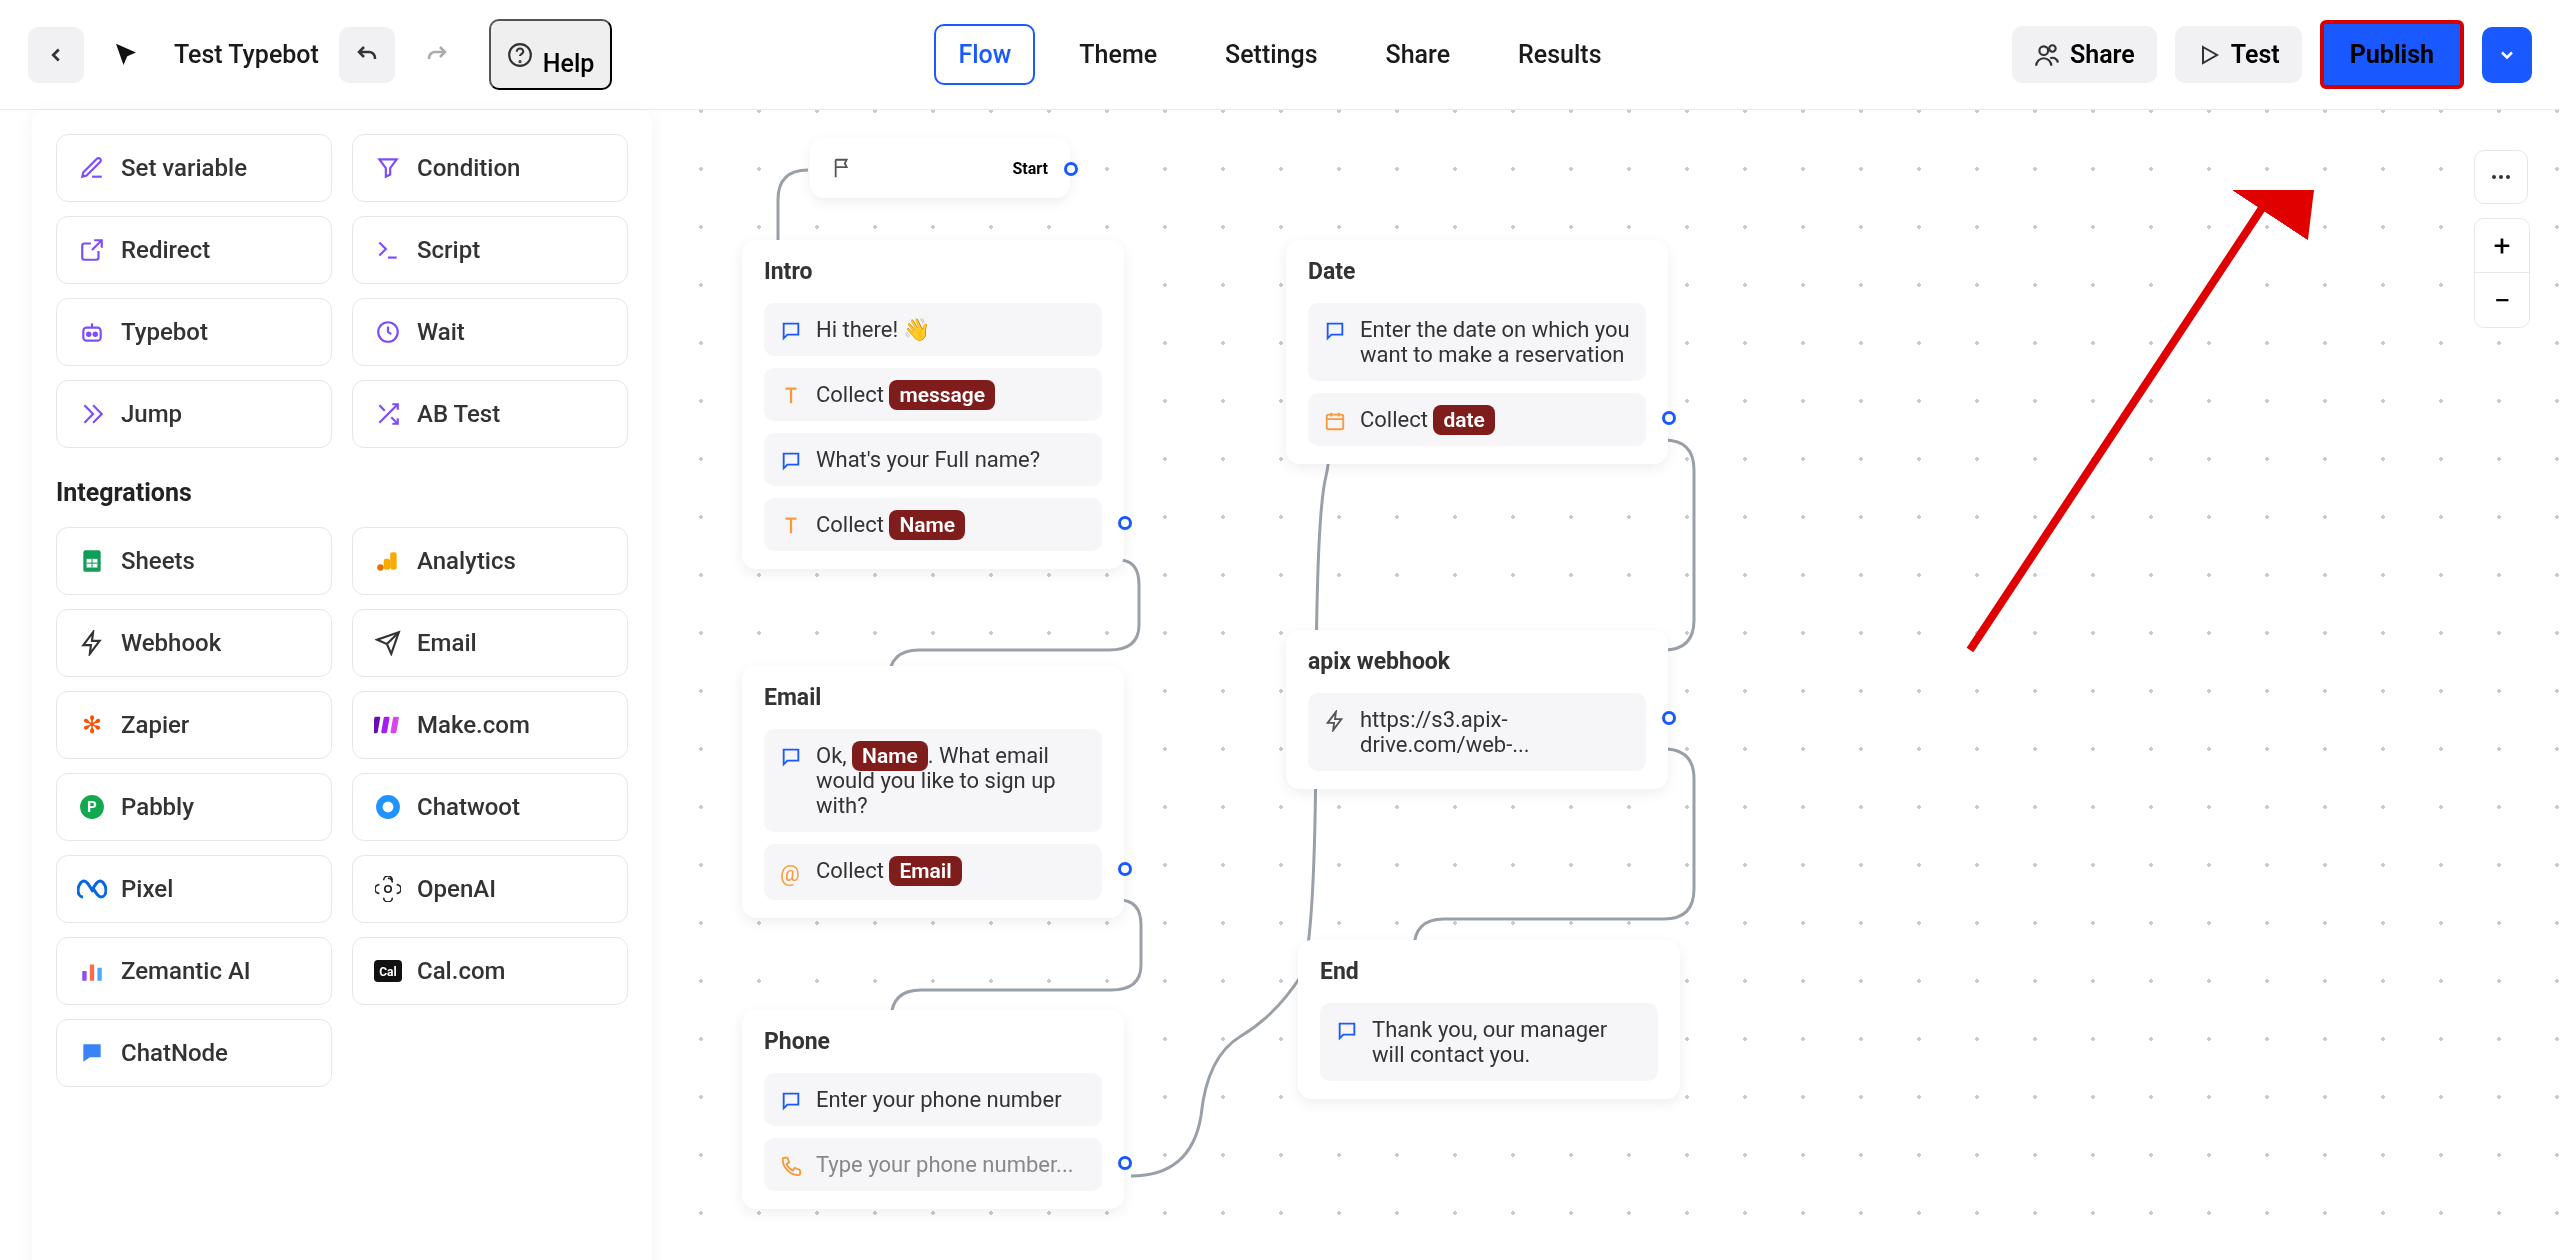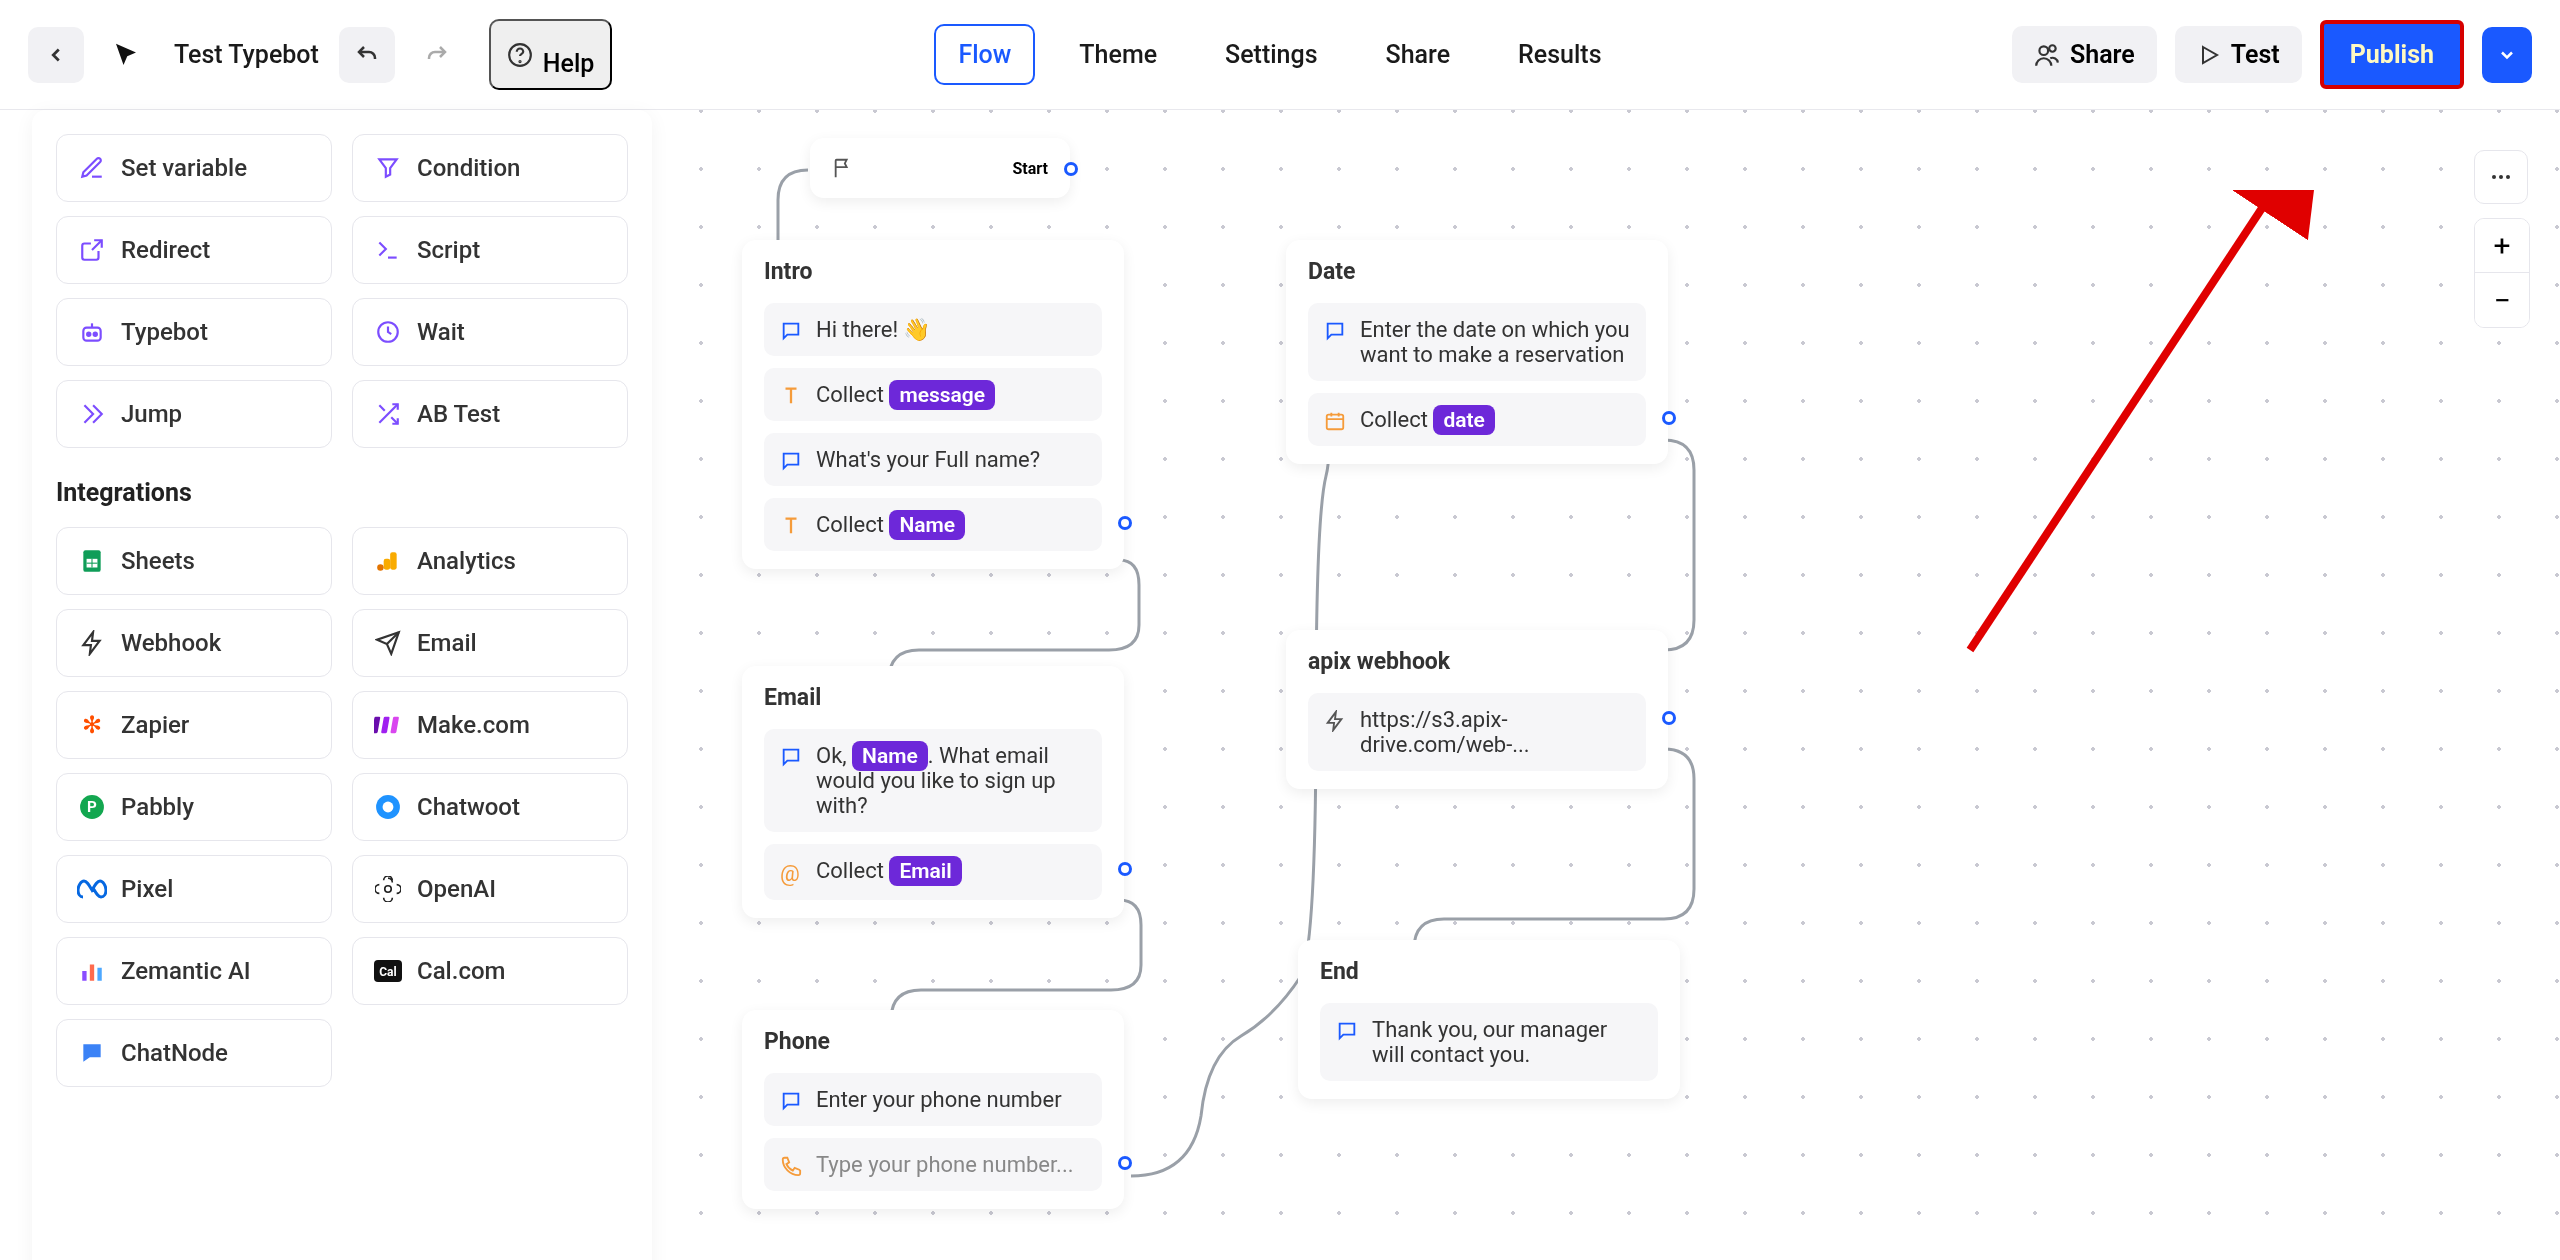--- a/index.html
+++ b/index.html
@@ -11,21 +11,21 @@
 .icon-btn { width: 56px; height: 56px; border-radius: 10px; border: none; background: #f1f1f4; display: flex; align-items: center; justify-content: center; cursor: pointer; }
 .icon-btn.white { background: #fff; }
 .title-text { font-size: 25px; font-weight: 500; color: #1a1a1a; padding: 0 6px; }
 .help-group { margin-left: 10px; display: flex; align-items: center; gap: 10px; padding: 10px 16px; border-radius: 10px; }
 .help-group span { font-size: 25px; font-weight: 500; margin-top: 18px; }
 .nav-tabs { display: flex; gap: 20px; align-items: center; }
 .nav-tab { font-size: 25px; font-weight: 500; color: #1a1a1a; padding: 14px 22px; border: 2px solid transparent; border-radius: 10px; cursor: pointer; background: none; }
 .nav-tab.active { color: #1a59ff; border-color: #1a59ff; }
 .header-right { display: flex; align-items: center; gap: 18px; flex: 1; justify-content: flex-end; }
 .pill-btn { display: flex; align-items: center; gap: 10px; background: #f1f1f4; padding: 14px 22px; border-radius: 10px; border: none; font-size: 25px; font-weight: 600; cursor: pointer; }
-.publish-btn { background: #1a59ff; color: #fef9c3; font-size: 25px; font-weight: 700; padding: 16px 26px; border: 4px solid #d60000; border-radius: 6px; cursor: pointer; }
+.publish-btn { background: #1a59ff; color: #000000; font-size: 25px; font-weight: 700; padding: 16px 26px; border: 4px solid #d60000; border-radius: 6px; cursor: pointer; }
 .dropdown-btn { background: #1a59ff; color: #fff; width: 50px; height: 56px; border: none; border-radius: 10px; display: flex; align-items: center; justify-content: center; cursor: pointer; }
 
 
 .main { position: relative; height: calc(100% - 95px); }
 
 
 .dots { position: absolute; left: 660px; top: 0; right: 0; bottom: 0;
   background-image: radial-gradient(circle, #c9c9d2 2px, transparent 2px);
   background-size: 58px 58px; background-position: 12px 30px; }
 
@@ -37,21 +37,21 @@
 .section-h { font-size: 25px; font-weight: 700; color: #222; margin: 30px 0 20px; }
 
 
 .flow-node { position: absolute; background: #fff; border-radius: 14px; box-shadow: 0 4px 14px rgba(0,0,0,0.07); padding: 18px 22px; }
 .flow-start { left: 810px; top: 28px; width: 260px; height: 60px; display: flex; align-items: center; gap: 14px; font-size: 16px; font-weight: 700; justify-content: space-between; }
 .port { position: absolute; width: 14px; height: 14px; border: 3px solid #1a59ff; background: #fff; border-radius: 50%; }
 .flow-card { width: 382px; }
 .card-title { font-size: 23px; font-weight: 700; color: #333; margin-bottom: 18px; }
 .card-block { background: #f6f6f8; border-radius: 10px; padding: 14px 16px; display: flex; align-items: flex-start; gap: 12px; margin-bottom: 12px; font-size: 22px; color: #333; position: relative; }
 .card-block:last-child { margin-bottom: 0; }
-.tag { background: #6d28d9; color: #fff; font-weight: 600; padding: 3px 10px; border-radius: 8px; font-size: 21px; }
+.tag { background: #7f1d1d; color: #fff; font-weight: 600; padding: 3px 10px; border-radius: 8px; font-size: 21px; }
 .block-icon { width: 24px; flex-shrink: 0; display: flex; align-items: flex-start; padding-top: 3px; }
 
 
 .connectors { position: absolute; left: 0; top: 0; pointer-events: none; }
 
 
 .fab-col { position: absolute; right: 30px; top: 40px; display: flex; flex-direction: column; gap: 14px; }
 .fab { width: 54px; height: 54px; background: #fff; border: 1px solid #e6e6ec; border-radius: 10px; display: flex; align-items: center; justify-content: center; font-size: 26px; font-weight: 700; cursor: pointer; }
 .fab-group { display: flex; flex-direction: column; border: 1px solid #e6e6ec; border-radius: 10px; overflow: hidden; }
 .fab-group button { width: 54px; height: 54px; background: #fff; border: none; font-size: 30px; display: flex; align-items: center; justify-content: center; cursor: pointer; }

